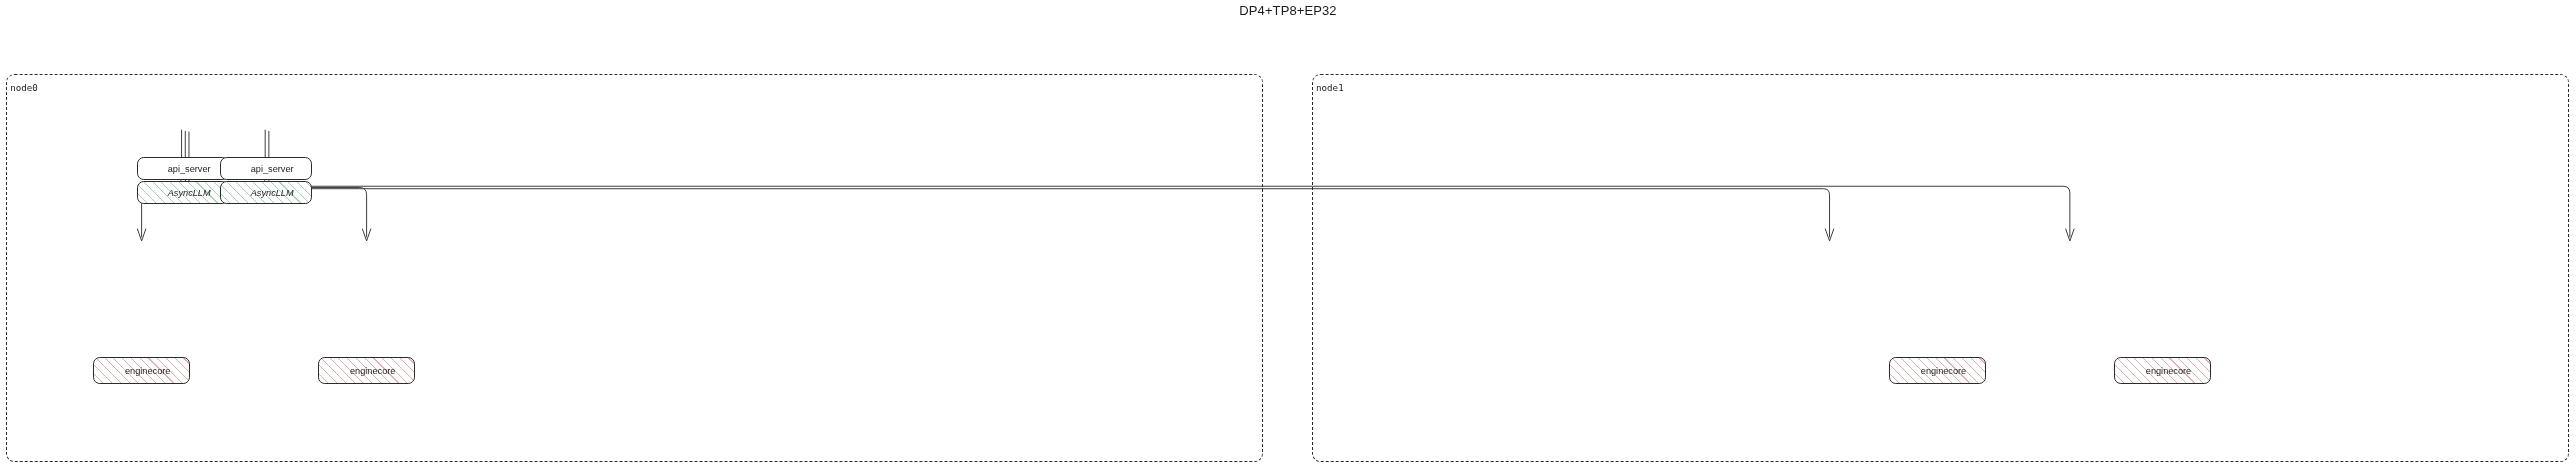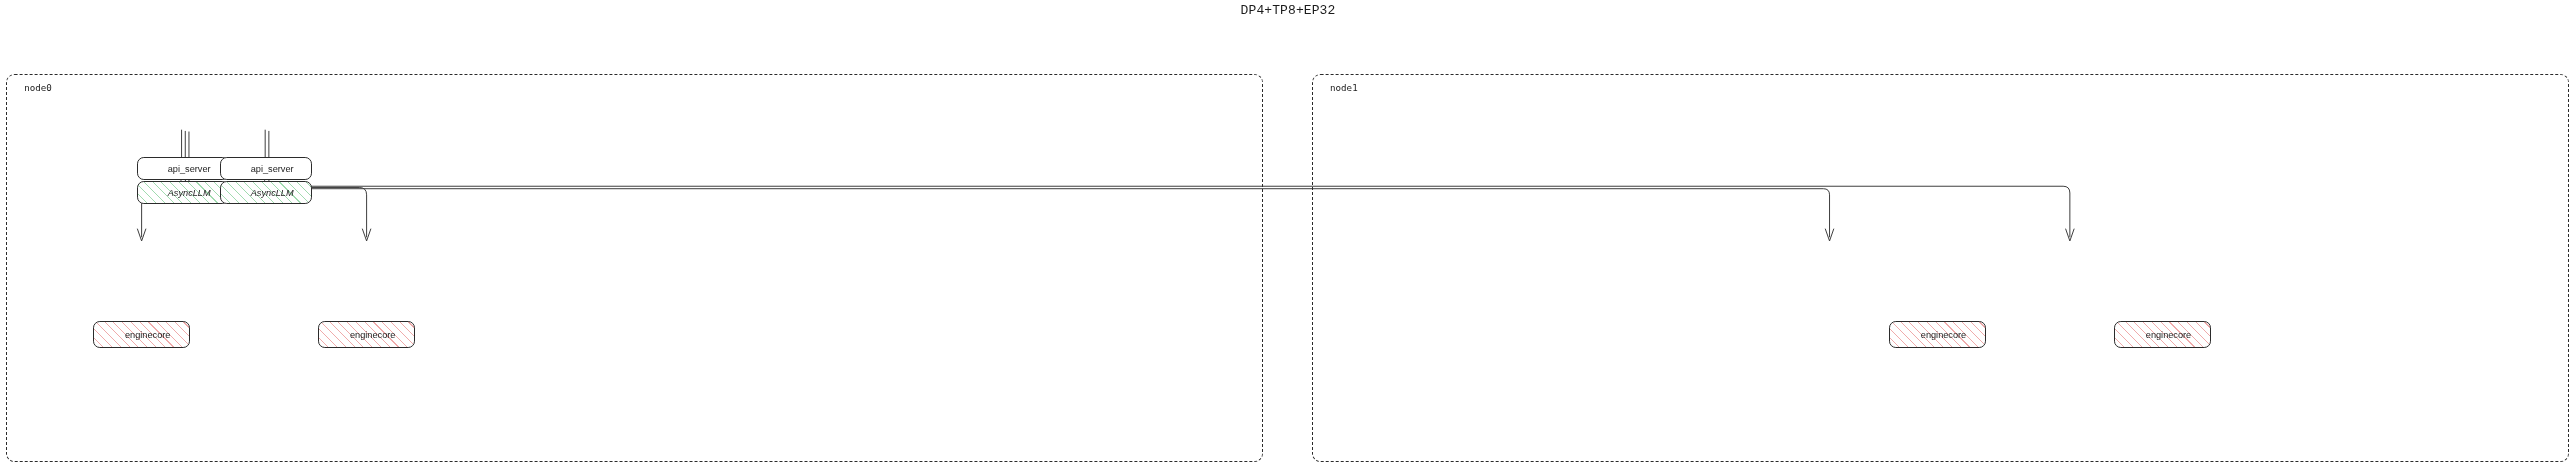--- a/index.html
+++ b/index.html
@@ -15,38 +15,38 @@
     overflow: hidden;
   }
 
   
   #diagram-title {
     position: absolute;
     top: 0px;
     left: 0;
     width: 2576px;
     text-align: center;
-    font-family: Liberation Mono, monospace;
+    font-family: Liberation Sans, sans-serif;
     font-size: 13px;
     color: #1c1c1c;
     letter-spacing: 0.1px;
     line-height: 22px;
   }
 
   
   .node-cluster {
     position: absolute;
     border: 1.2px dashed #2b2b2b;
     border-radius: 8.6px;
     background: transparent;
     box-sizing: border-box;
   }
   .node-label {
     position: absolute;
-    left: 17px;
+    left: 3px;
     top: 7.4px;
     font-family: "DejaVu Sans Mono", monospace;
     font-size: 9.2px;
     color: #1c1c1c;
     white-space: nowrap;
   }
 
   
   .box {
     position: absolute;
@@ -83,20 +83,21 @@
 
   
   .box--engine {
     background-color: #ffffff;
     background-image: repeating-linear-gradient(
         45deg,
         rgba(229, 115, 115, 0.60) 0px,
         rgba(229, 115, 115, 0.60) 0.8px,
         rgba(255,255,255,0) 0.8px,
         rgba(255,255,255,0) 6.2px);
+    margin-top: 36px;
   }
 
   
   #edge-layer {
     position: absolute;
     left: 0;
     top: 0;
     width: 2576px;
     height: 469px;
     pointer-events: none;

